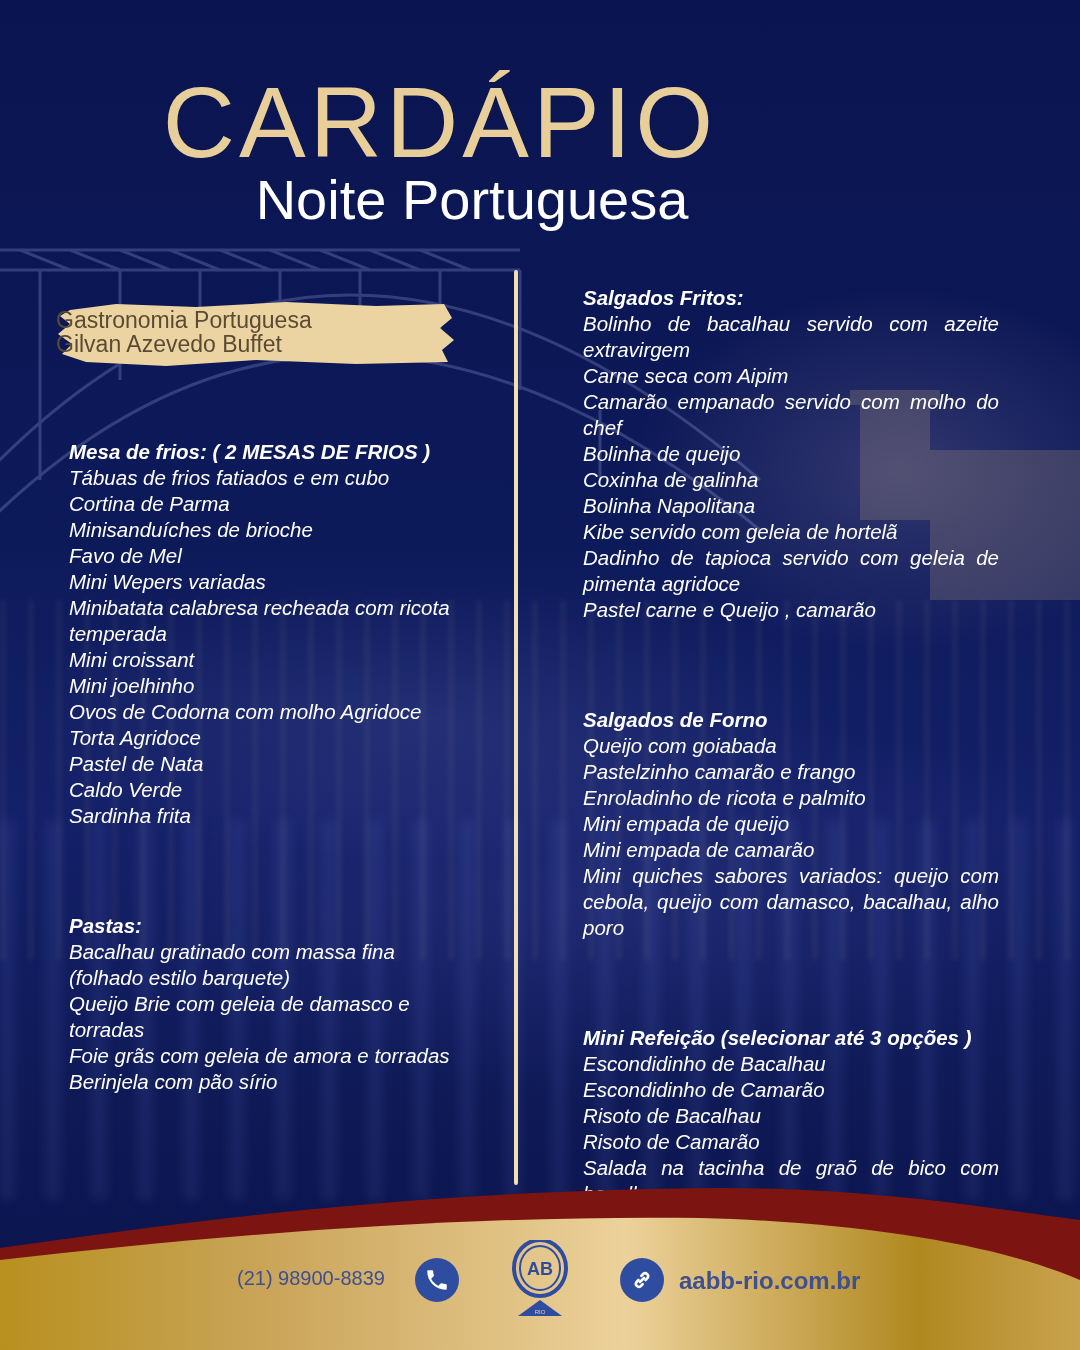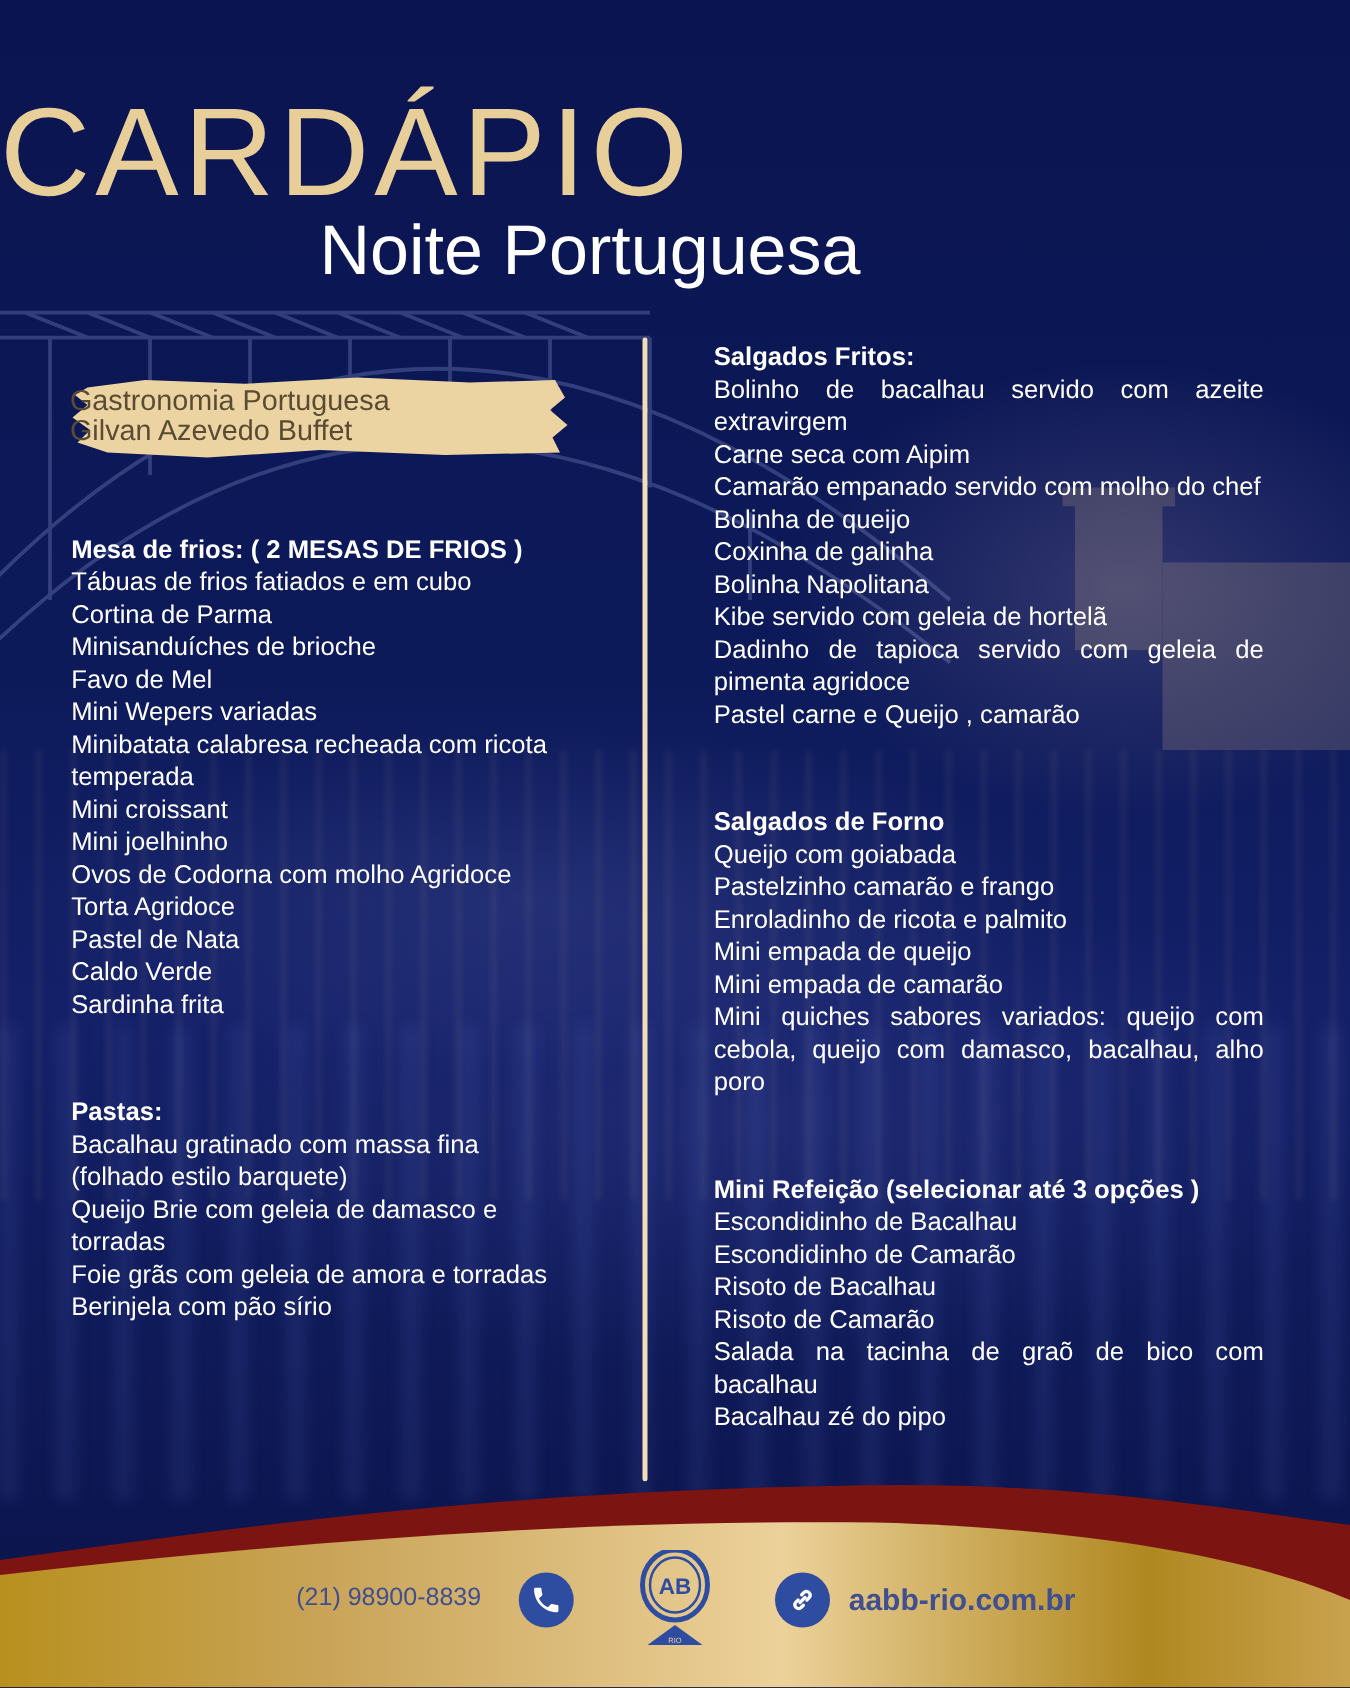--- a/index.html
+++ b/index.html
@@ -29,21 +29,21 @@
       opacity: 0.9;
     }
     .reflections {
       position: absolute; left: 0; top: 820px; width: 1080px; height: 380px;
       background:
         repeating-linear-gradient(90deg, rgba(120,140,230,0.12) 0 14px, rgba(0,0,0,0) 14px 46px);
       filter: blur(6px);
     }
 
     .title {
-      position: absolute; left: 0; width: 880px; top: 72px; text-align: left;
+      position: absolute; left: 0; width: 880px; top: 72px; text-align: center;
       font-size: 100px; letter-spacing: 4px; color: #e8cf9a; font-weight: 400;
       line-height: 100px;
     }
     .subtitle {
       position: absolute; left: 0; width: 944px; top: 170px; text-align: center;
       font-size: 56px; color: #ffffff; font-weight: 400; line-height: 60px;
       margin-left: -8px;
     }
 
     .badge {
@@ -60,21 +60,21 @@
     .divider {
       position: absolute; left: 514px; top: 270px; width: 4px; height: 915px;
       background: #f1dfb8; border-radius: 2px;
     }
 
     .col {
       position: absolute; color: #ffffff; font-size: 20.5px; line-height: 26px;
     }
     .col-left { left: 53px; top: 423px; width: 440px; }
     .col-right { left: 567px; top: 269px; width: 448px; }
-    .section { margin: 4px; }
+    .section { margin: 16px; font-style: italic; }
     .section h3 {
       margin: 0; font-size: 20.5px; line-height: 26px; font-weight: 700;
     }
     .section ul { list-style: none; margin: 0; padding: 0; }
     .section li { margin: 0; padding: 0; }
     .col-right .section li { text-align: justify; text-align-last: left; }
     .gap-left { height: 52px; }
     .gap-right { height: 52px; }
 
     .footer {

